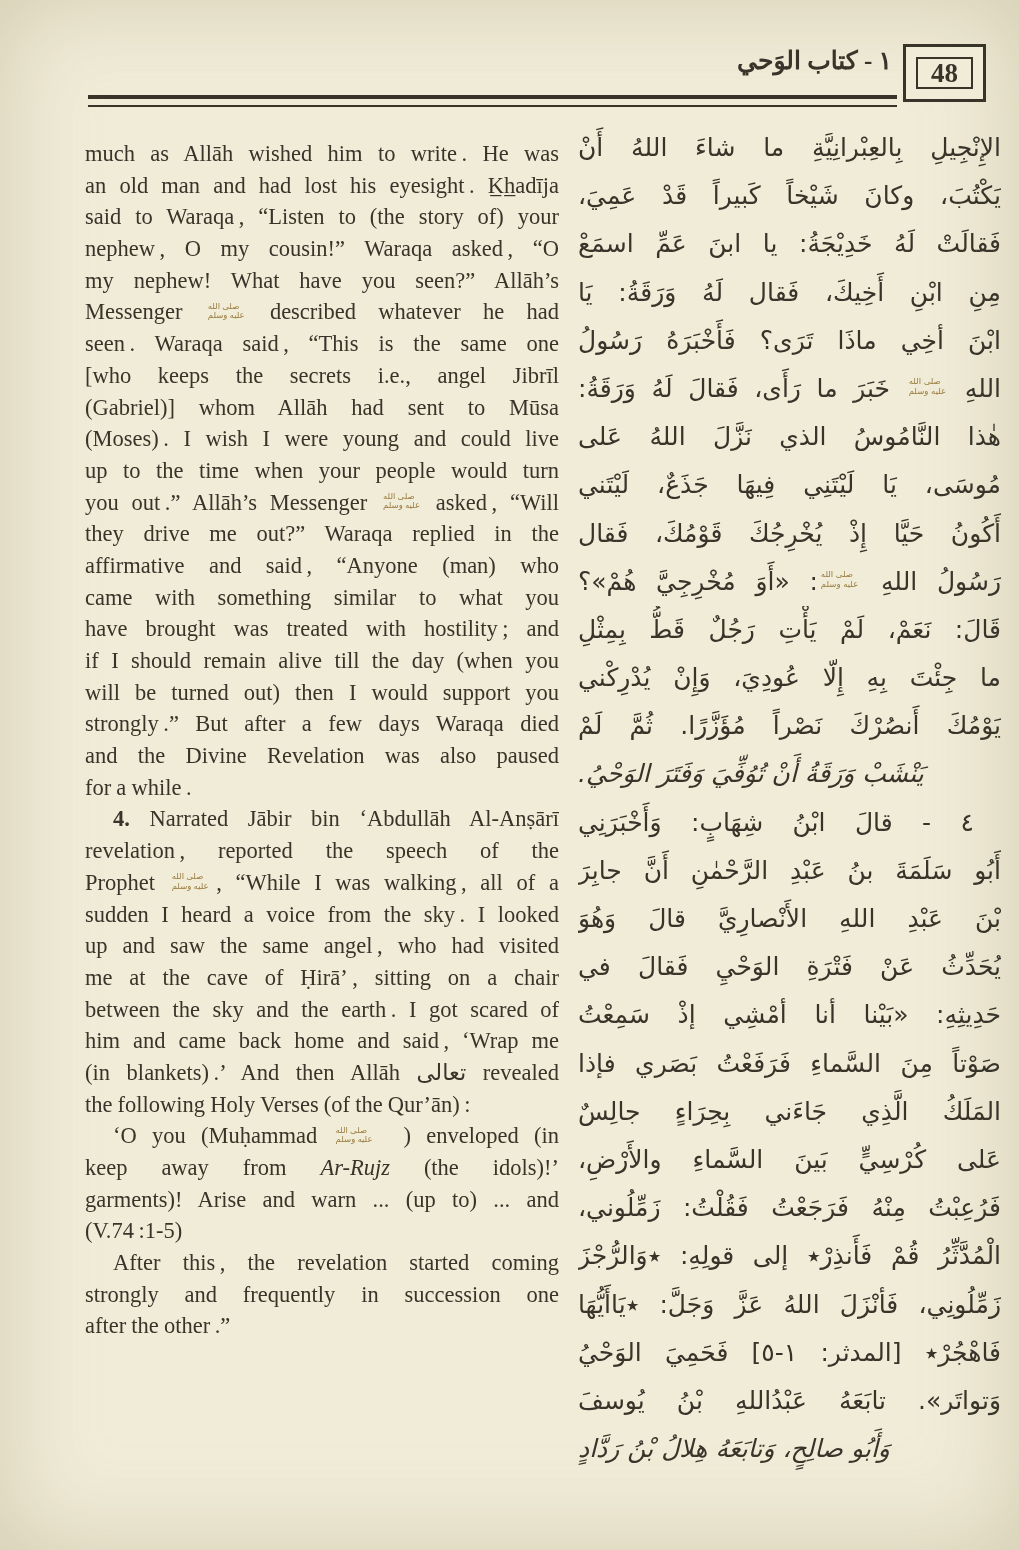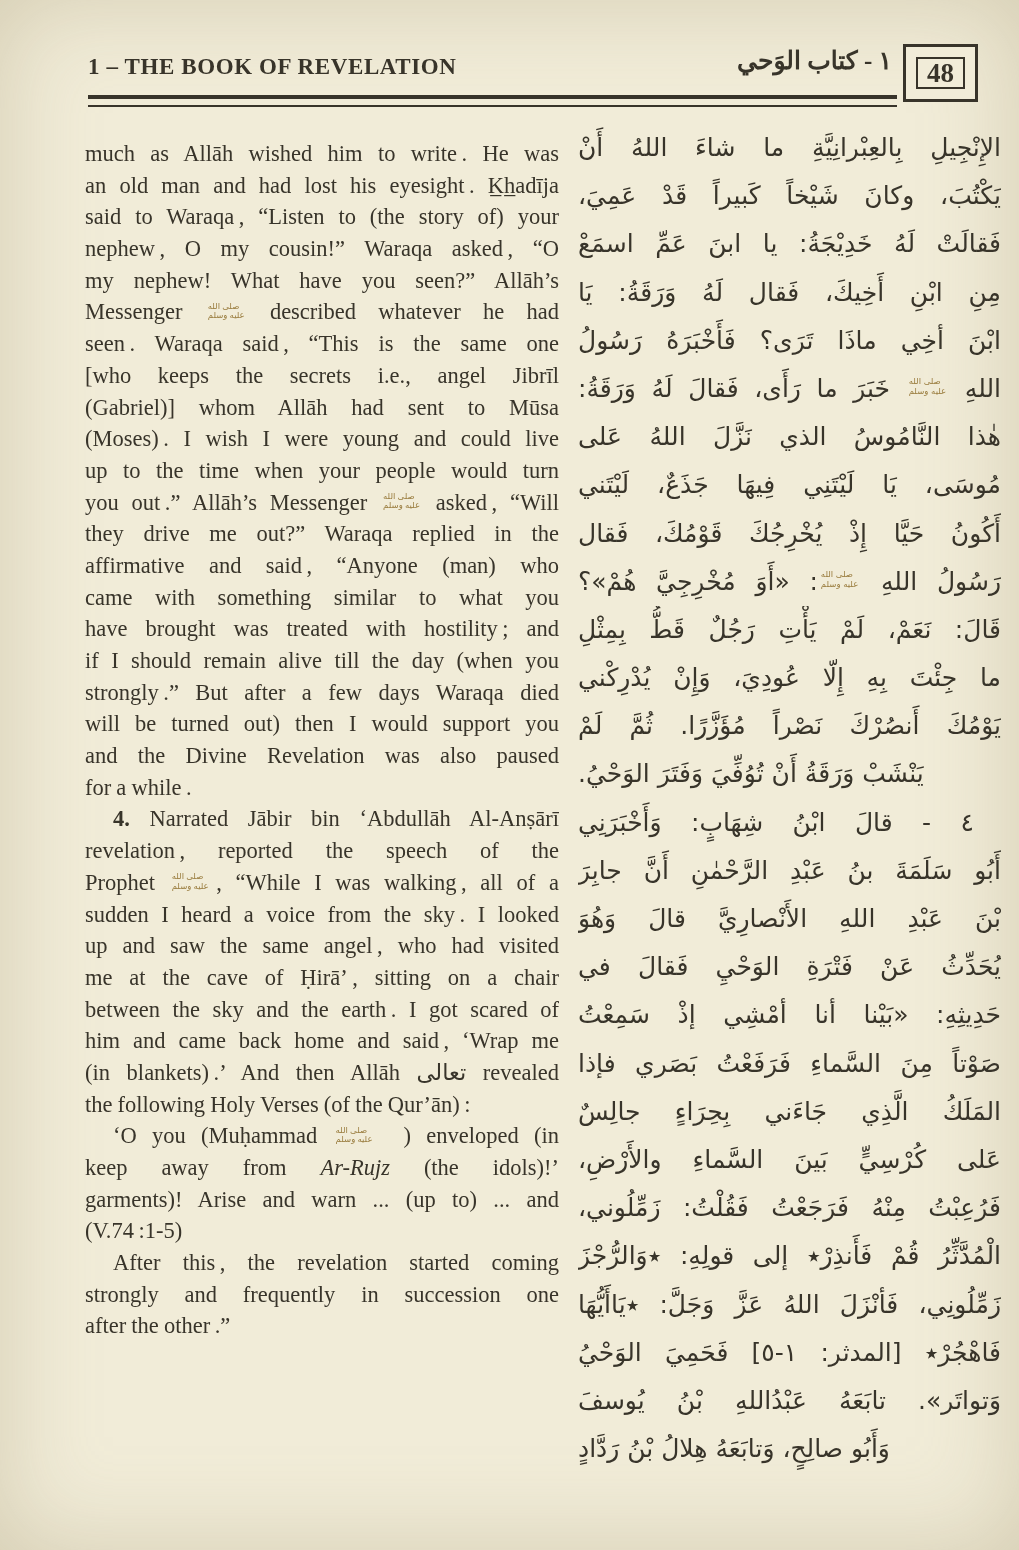--- a/index.html
+++ b/index.html
@@ -14,21 +14,21 @@
   
   .title-en{
     position:absolute;left:88px;top:54px;
     font-weight:bold;font-size:23px;letter-spacing:.6px;white-space:nowrap;
   }
   .title-ar{
     position:absolute;right:127px;top:46px;direction:rtl;
     font-family:Liberation Serif, serif;font-weight:bold;font-size:25px;white-space:nowrap;
   }
   .pnum-box{
-    position:absolute;left:903px;top:44px;width:75px;height:58px;
+    position:absolute;left:903px;top:44px;width:83px;height:58px;
     border:3px solid var(--ink,#38342a);padding:10px;box-sizing:border-box;background:var(--bg,#f1ecd8);
   }
   .pnum-inner{
     width:100%;height:100%;border:2px solid var(--ink,#38342a);box-sizing:border-box;
     display:flex;align-items:center;justify-content:center;
     font-weight:bold;font-size:27px;
   }
   .rule{
     position:absolute;left:88px;top:95px;width:809px;height:12px;box-sizing:border-box;
     border-top:4px solid var(--ink,#38342a);
@@ -46,37 +46,36 @@
   .ital{font-style:italic;}
 
   .col-ar{
     position:absolute;left:578px;top:124px;width:423px;direction:rtl;
     font-family:"DejaVu Sans",sans-serif;
   }
   .ar-line{
     height:48.2px;line-height:48.2px;font-size:25px;
     text-align:justify;text-align-last:justify;overflow:hidden;
   }
-  .ar-line.end{text-align-last:left;}
+  .ar-line.end{text-align-last:left;font-style:italic;}
   .ar-line.rindent{padding-right:27px;}
 
   
   .saw{
     display:inline-flex;flex-direction:column;vertical-align:middle;
     color:var(--accent,#9a7d3f);font-family:"DejaVu Sans",sans-serif;
     font-size:8.5px;line-height:9.5px;text-align:center;direction:rtl;
     margin:0 3px;position:relative;top:-3px;align-items:flex-end;
   }
   .orn{color:var(--ink,#38342a);}
 </style>
 </head>
 <body>
 
 <div class="page">
-  <div class="title-en">1 – THE BOOK OF REVELATION</div>
   <div class="title-ar">١ - كتاب الوَحي</div>
   <div class="pnum-box">
     <div class="pnum-inner">48</div>
   </div>
   <div class="rule"></div>
 
   <div class="col-en">
       <div class="en-line">much as Allāh wished him to write . He was</div>
       <div class="en-line">an old man and had lost his eyesight . K̲h̲adīja</div>
       <div class="en-line">said to Waraqa , “Listen to (the story of) your</div>
@@ -93,22 +92,22 @@
       <div class="en-line">up to the time when your people would turn</div>
       <div class="en-line">you out .” Allāh’s Messenger <span class="saw">
           <span>صلى الله</span>
           <span>عليه وسلم</span>
         </span> asked , “Will</div>
       <div class="en-line">they drive me out?” Waraqa replied in the</div>
       <div class="en-line">affirmative and said , “Anyone (man) who</div>
       <div class="en-line">came with something similar to what you</div>
       <div class="en-line">have brought was treated with hostility ; and</div>
       <div class="en-line">if I should remain alive till the day (when you</div>
+      <div class="en-line">will be turned out) then I would support you</div>
       <div class="en-line">strongly .” But after a few days Waraqa died</div>
-      <div class="en-line">will be turned out) then I would support you</div>
       <div class="en-line">and the Divine Revelation was also paused</div>
       <div class="en-line end">for a while .</div>
       <div class="en-line indent"><span class="bold">4.</span> Narrated Jābir bin ‘Abdullāh Al-Anṣārī</div>
       <div class="en-line">revelation , reported the speech of the</div>
       <div class="en-line">Prophet <span class="saw">
           <span>صلى الله</span>
           <span>عليه وسلم</span>
         </span> , “While I was walking , all of a</div>
       <div class="en-line">sudden I heard a voice from the sky . I looked</div>
       <div class="en-line">up and saw the same angel , who had visited</div>

